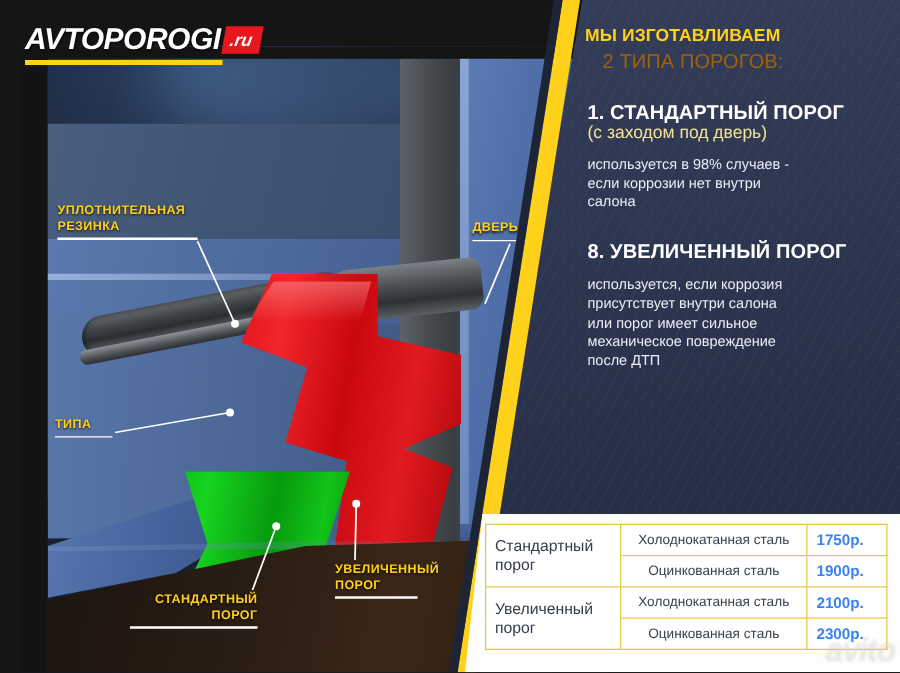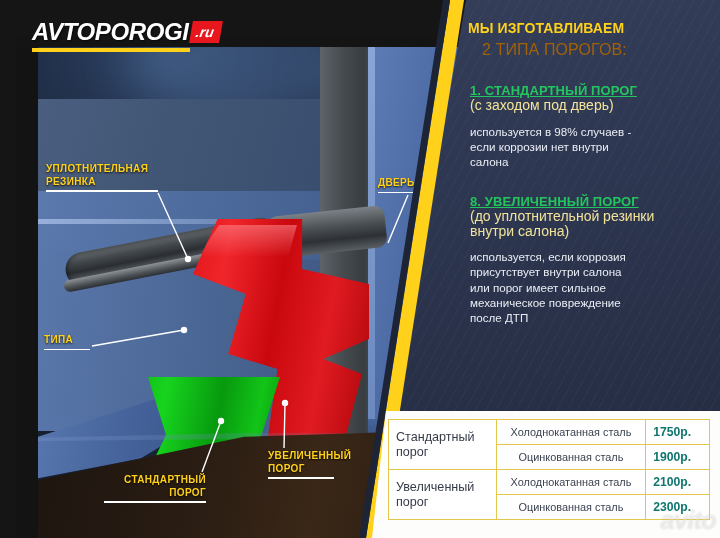--- a/index.html
+++ b/index.html
@@ -206,22 +206,22 @@
     color: #ffd11a; font-weight: bold; font-size: 14px;
     letter-spacing: .1px; line-height: 21px; white-space: nowrap;
   }
   .headline .l2 {
     color: #a16207; font-weight: normal; font-size: 16px;
     letter-spacing: .1px; line-height: 21px; margin-left: 14px;
   }
 
   .sect { margin-left: 4px; }
   .sect-title {
-    color: #22c55e; font-weight: bold; font-size: 13px;
-    line-height: 15px; letter-spacing: .1px; text-decoration: underline;
+    color: #ffffff; font-weight: bold; font-size: 16px;
+    line-height: 15px; letter-spacing: .1px;
   }
   .sect-sub {
     color: #f2e39a; font-size: 14px; line-height: 14.5px;
   }
   .sect-body {
     color: #e9edf5; font-size: 11.6px; line-height: 15.2px;
   }
   .sp-1 { height: 23px; }
   .sp-2 { height: 11px; }
   .sp-3 { height: 25px; }
@@ -247,37 +247,37 @@
     font-size: 11.3px;
     color: #2f3440;
     line-height: 14px;
     vertical-align: middle;
   }
   .price-table td.name {
     width: 108px; font-size: 12.6px; line-height: 15px; color: #363c49;
   }
   .price-table td.mat { width: 150px; font-size: 10.9px; color: #3b4250; text-align: center; }
   .price-table td.price {
-    width: 64px; font-weight: bold; font-size: 12.2px; color: #0f766e;
+    width: 64px; font-weight: bold; font-size: 12.2px; color: #3b82f6;
     text-align: left;
   }
 
   
   .watermark {
     position: absolute; right: 4px; bottom: 2px;
     font-size: 26px; font-weight: bold; font-style: italic;
     color: rgba(255,255,255,.40);
     letter-spacing: -1px;
     text-shadow: 0 0 2px rgba(0,0,0,.15);
     pointer-events: none;
     user-select: none;
   }
 
   
-  .logo { position: absolute; left: 32px; top: 18px; }
+  .logo { position: absolute; left: 20px; top: 18px; }
   .logo-row { display: flex; align-items: center; }
   .logo-word {
     color: #ffffff; font-weight: bold; font-style: italic;
     font-size: 24px; letter-spacing: -0.4px;
     text-shadow: 1px 1px 2px rgba(0,0,0,.6);
   }
   .logo-ru {
     background: #e8161d; color: #ffffff; font-weight: bold; font-style: italic;
     font-size: 14px; padding: 3px 7px 3px 5px; margin-left: 3px;
     transform: skewX(-10deg);
@@ -384,22 +384,20 @@
       <div class="sp-2"></div>
       <div class="sect-body" style="white-space:pre-line">используется в 98% случаев -
 если коррозии нет внутри
 салона</div>
     </div>
 
     <div class="sp-3"></div>
 
     <div class="sect">
       <div class="sect-title">8. УВЕЛИЧЕННЫЙ ПОРОГ</div>
-      <div class="sect-sub" style="white-space:pre-line">(до уплотнительной резинки
-внутри салона)</div>
       <div class="sp-4"></div>
       <div class="sect-body" style="white-space:pre-line">используется, если коррозия
 присутствует внутри салона
 или порог имеет сильное
 механическое повреждение
 после ДТП</div>
     </div>
   </div>
 
   <div class="table-plate"></div>

